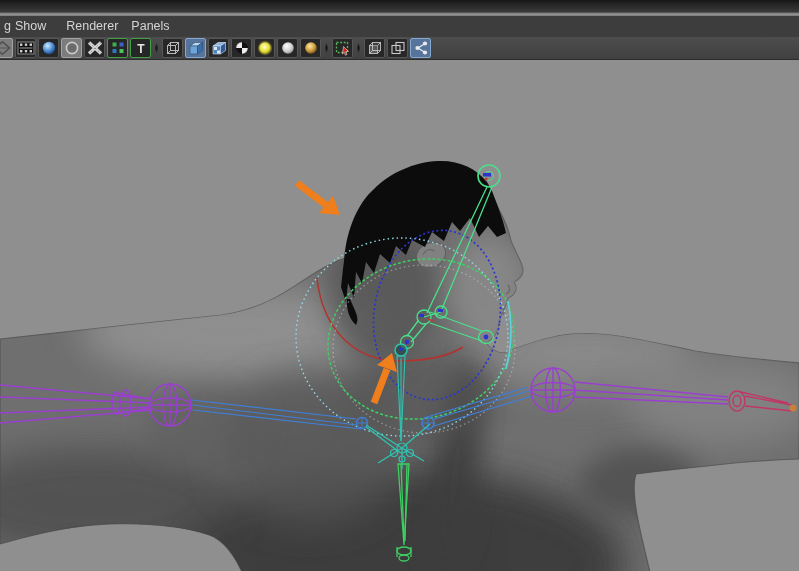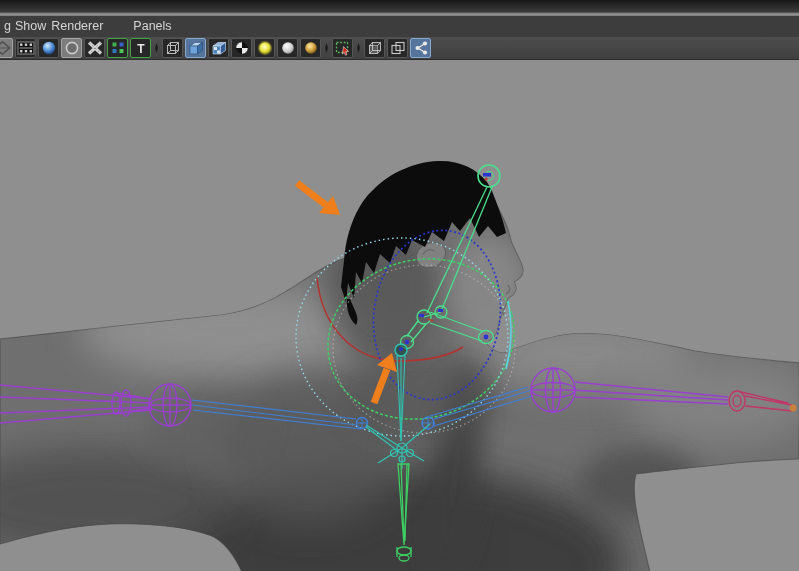--- a/index.html
+++ b/index.html
@@ -47,22 +47,22 @@
 </head>
 <body>
 
 <div id="stage">
 
   <div class="top-strip"></div>
 
   <div class="menu-bar">
     <span class="menu-item" style="margin-left:2px">g</span>
     <span class="menu-item" style="">Show</span>
-    <span class="menu-item" style="margin-left:1px">Renderer</span>
-    <span class="menu-item" style="margin-left:26px">Panels</span>
+    <span class="menu-item" style="margin-left:16px">Renderer</span>
+    <span class="menu-item" style="margin-left:9px">Panels</span>
   </div>
 
   <div class="toolbar">
 
     <div class="tb-btn pressed clipped">
       <svg width="20" height="18" viewBox="0 0 20 18">
         <path d="M10 2.5 L17.5 9 L10 15.5 L2.5 9 Z" fill="none" stroke="#4a4a4a" stroke-width="1.4"></path>
         <path d="M3 9 H17" stroke="#555" stroke-width="1"></path>
       </svg>
     </div>

